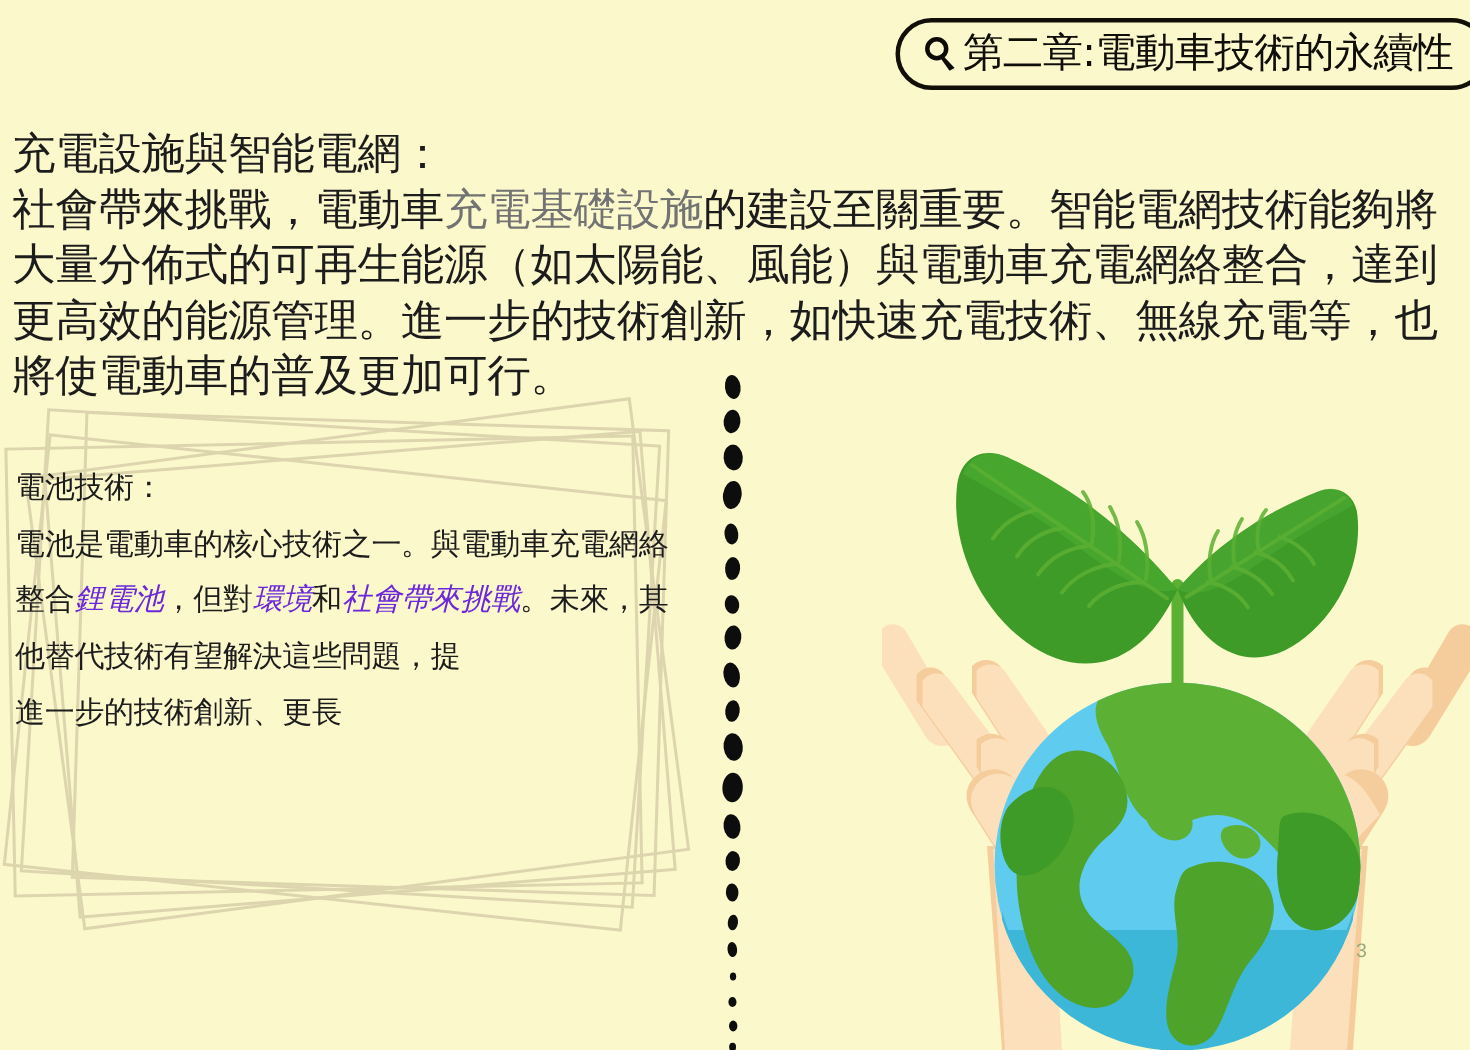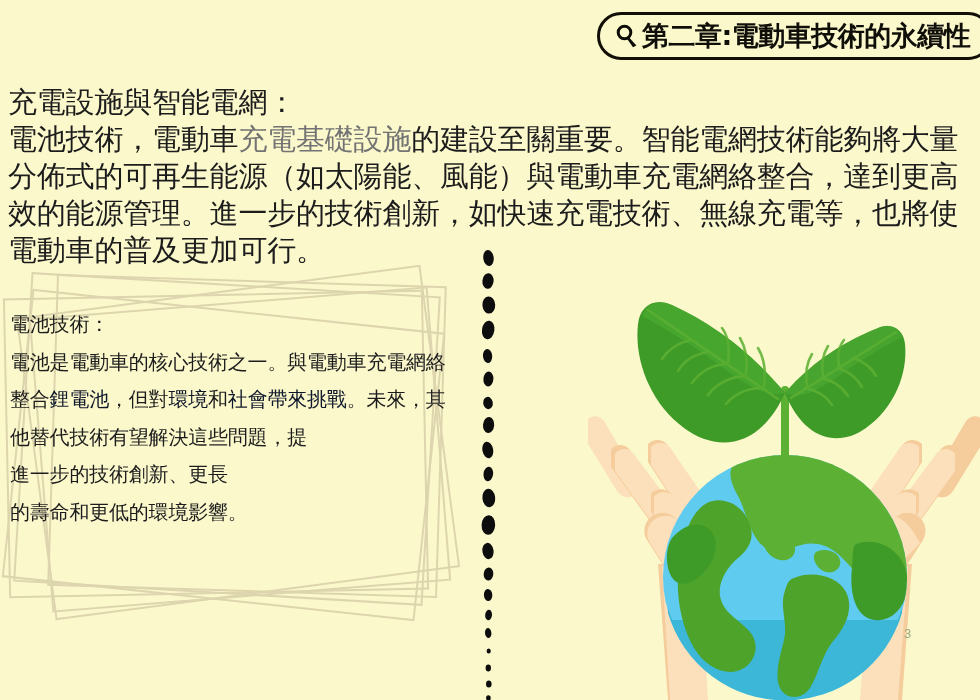--- a/index.html
+++ b/index.html
@@ -45,21 +45,20 @@
     margin-right: 2px;
     display: block;
   }
   #title-text {
     font-family: "DejaVu Sans", "Liberation Sans", sans-serif;
     font-size: 27px;
     line-height: 30px;
     color: #100e08;
     white-space: nowrap;
     letter-spacing: -0.5px;
-    font-weight: bold;
   }
 
   
   .para-block {
     position: absolute;
     color: #1c1c1c;
     font-family: "DejaVu Sans", "Liberation Sans", sans-serif;
     z-index: 20;
   }
   #para-top {
@@ -72,21 +71,21 @@
   }
   #para-bottom {
     left: 10px;
     top: 306px;
     width: 440px;
     font-size: 20px;
     line-height: 37.5px;
     letter-spacing: -0.2px;
   }
   .hl-orange { color: #737373; }
-  .hl-red    { color: #0f172a; }
+  .hl-red    { color: #6d28d9; font-style: italic; }
 
   
   #paper-stack {
     position: absolute;
     left: 0px;
     top: 272px;
     width: 470px;
     height: 345px;
     z-index: 5;
     pointer-events: none;
@@ -147,31 +146,30 @@
     <svg id="search-icon" viewBox="0 0 26 26">
       <circle cx="10.5" cy="9.5" r="6.3" fill="none" stroke="#0d0b06" stroke-width="3"></circle>
       <path d="M14.9 14.3 L22.4 22.4 L19.0 24.2 L13.2 16.0 Z" fill="#0d0b06"></path>
     </svg>
     <span id="title-text">第二章:電動車技術的永續性</span>
   </div>
 
   <div id="para-top" class="para-block">
     <div>充電設施與智能電網：</div>
     <div>
-      <span>電池技術，電動車</span><span class="hl-orange">充電基礎設施</span><span>的建設至關重要。智能電網技術能夠將大量分佈式的可再生能源（如太陽能、風能）與電動車充電網絡整合，達到更高效的能源管理。進一步的技術創新，如快速充電技術、無線充電等，也將使電動車的普及更加可行。</span>
+      <span>社會帶來挑戰，電動車</span><span class="hl-orange">充電基礎設施</span><span>的建設至關重要。智能電網技術能夠將大量分佈式的可再生能源（如太陽能、風能）與電動車充電網絡整合，達到更高效的能源管理。進一步的技術創新，如快速充電技術、無線充電等，也將使電動車的普及更加可行。</span>
     </div>
   </div>
 
   <div id="para-bottom" class="para-block">
     <div>電池技術：</div>
     <div>
       <span>電池是電動車的核心技術之一。與電動車充電網絡整合</span><span class="hl-red">鋰電池</span><span>，但對</span><span class="hl-red">環境</span><span>和</span><span class="hl-red">社會帶來挑戰</span><span>。未來，其他替代技術有望解決這些問題，提</span>
     </div>
     <div>進一步的技術創新、更長</div>
-    <div>的壽命和更低的環境影響。</div>
   </div>
 
   <svg id="divider-dots" viewBox="0 0 44 452">
     <g fill="#0d0d0d">
       <ellipse cx="22.5" cy="10" rx="5.2" ry="8.0" transform="rotate(-7 22.5 10)"></ellipse>
       <ellipse cx="22.0" cy="33" rx="5.6" ry="7.8" transform="rotate(6 22 33)"></ellipse>
       <ellipse cx="22.8" cy="57" rx="6.4" ry="8.6" transform="rotate(-4 22.8 57)"></ellipse>
       <ellipse cx="22.2" cy="82" rx="6.2" ry="9.4" transform="rotate(8 22.2 82)"></ellipse>
       <ellipse cx="21.6" cy="108" rx="4.6" ry="7.0" transform="rotate(-5 21.6 108)"></ellipse>
       <ellipse cx="22.4" cy="131" rx="5.0" ry="7.6" transform="rotate(4 22.4 131)"></ellipse>

